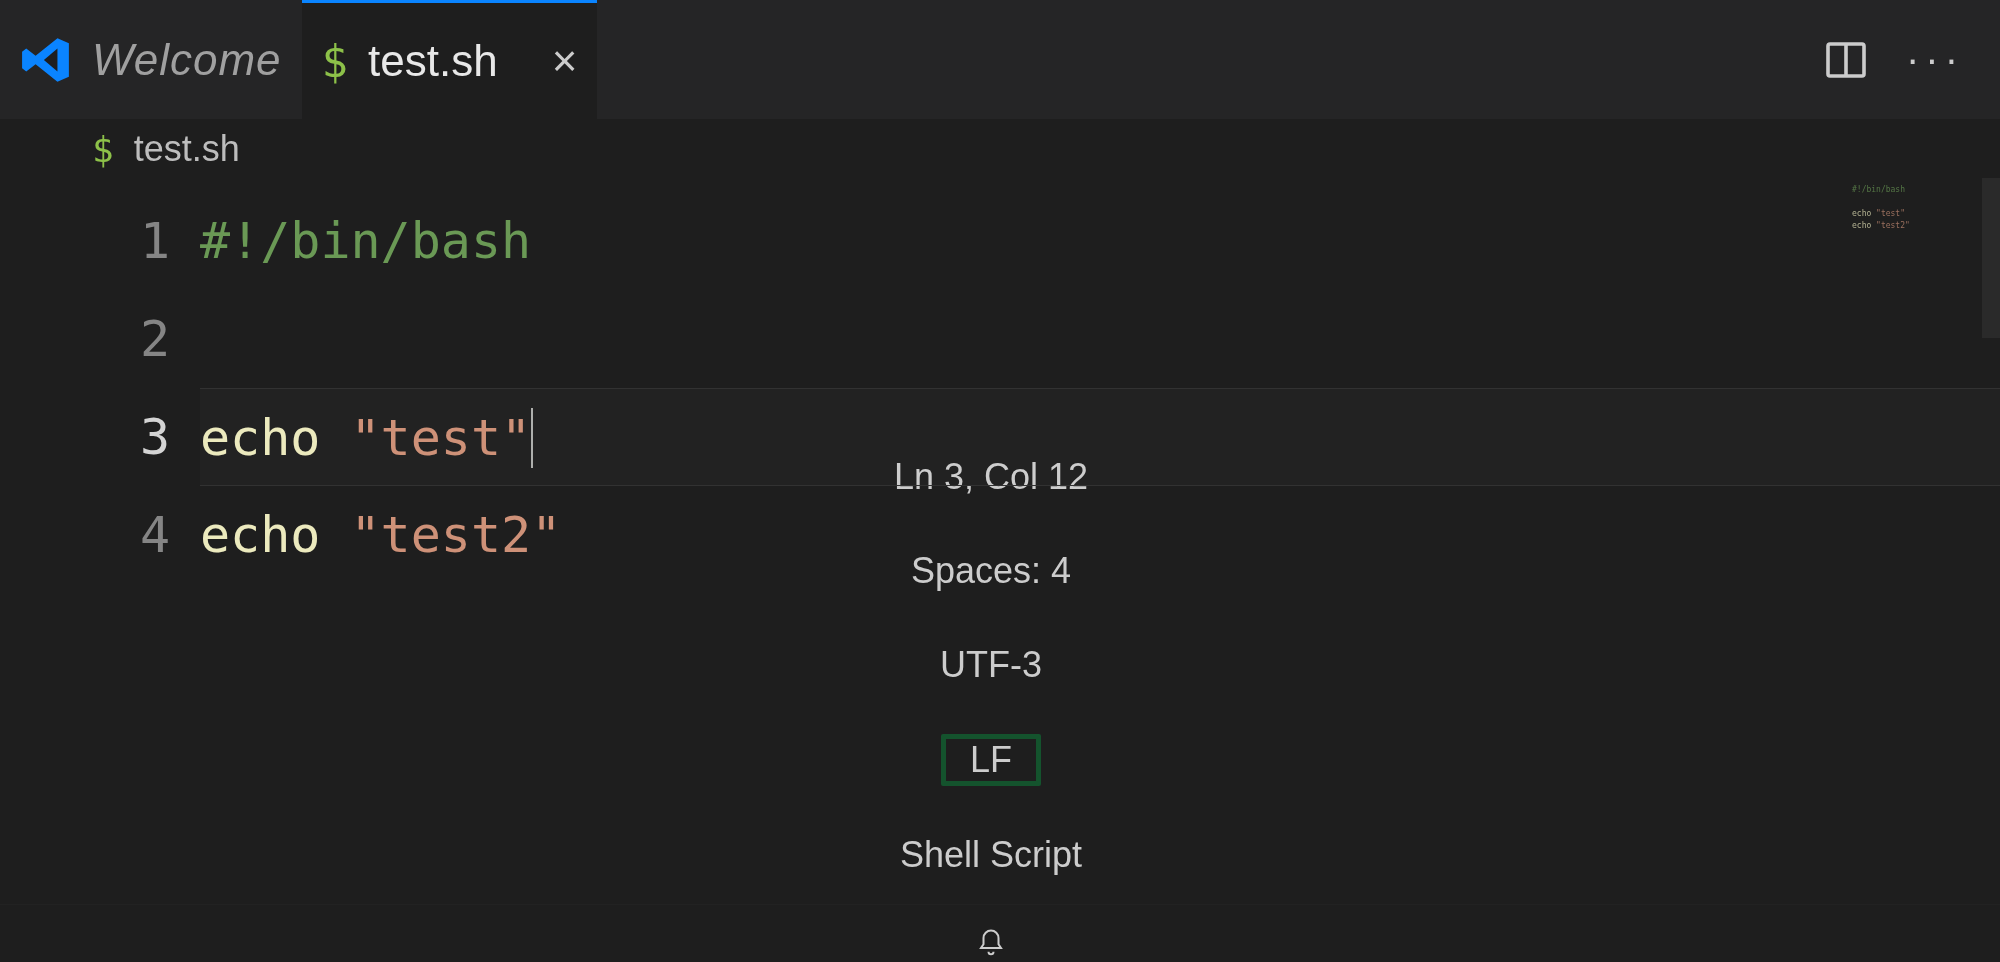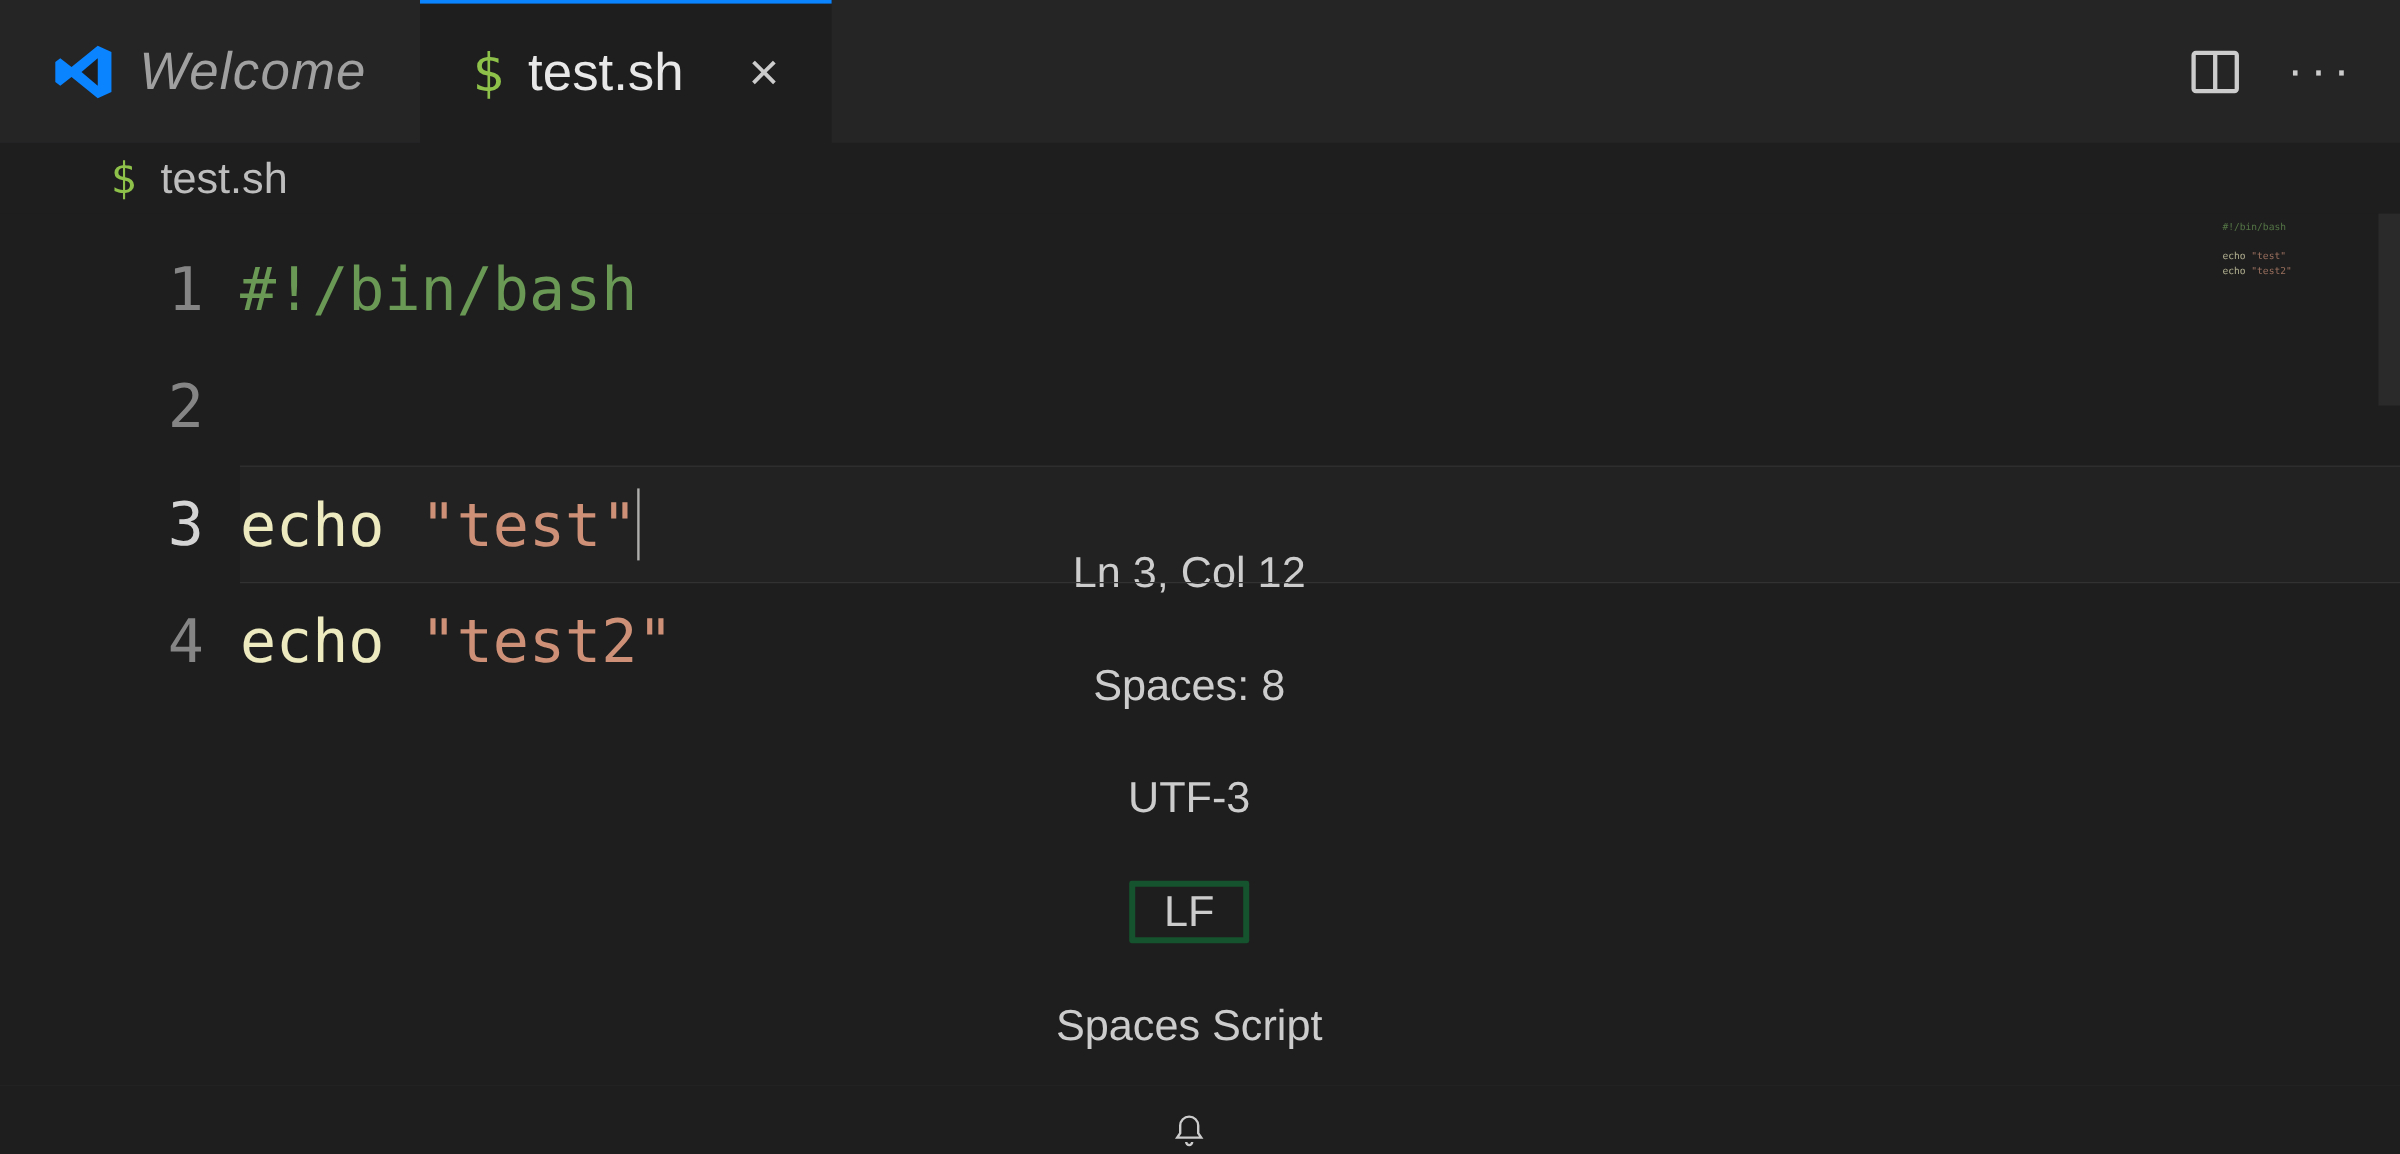--- a/index.html
+++ b/index.html
@@ -18,21 +18,21 @@
       display: flex;
       align-items: center;
       height: 120px;
       background: #252526;
       border-bottom: 1px solid #1e1e1e;
     }
     .tab {
       display: flex;
       align-items: center;
       height: 100%;
-      padding: 0 44px;
+      padding: 0 20px;
       cursor: pointer;
       color: #aaaaaa;
       font-size: 44px;
       font-family: -apple-system, BlinkMacSystemFont, "Segoe UI", sans-serif;
       gap: 20px;
     }
     .tab.welcome {
       background: #252526;
       font-style: italic;
       color: #a0a0a0;
@@ -204,23 +204,23 @@
     <div class="mm-line1">#!/bin/bash</div>
     <div class="mm-line">&nbsp;</div>
     <div class="mm-line"><span class="b">echo </span><span class="s">"test"</span></div>
     <div class="mm-line"><span class="b">echo </span><span class="s">"test2"</span></div>
   </div>
   <div class="scroll-thumb"></div>
 </div>
 
 <div class="statusbar">
   <span class="item">Ln 3, Col 12</span>
-  <span class="item">Spaces: 8</span>
+  <span class="item">Spaces: 4</span>
   <span class="item">UTF-3</span>
   <span class="item marked">LF</span>
-  <span class="item">Spaces Script</span>
+  <span class="item">Shell Script</span>
   <span class="item bell">
     <svg viewBox="0 0 24 24" fill="none" stroke="#cccccc" stroke-width="1.6">
       <path d="M6 8a6 6 0 0 1 12 0v5l2 3H4l2-3V8z"></path>
       <path d="M10 19a2 2 0 0 0 4 0"></path>
     </svg>
   </span>
 </div>
 
 </body></html>

